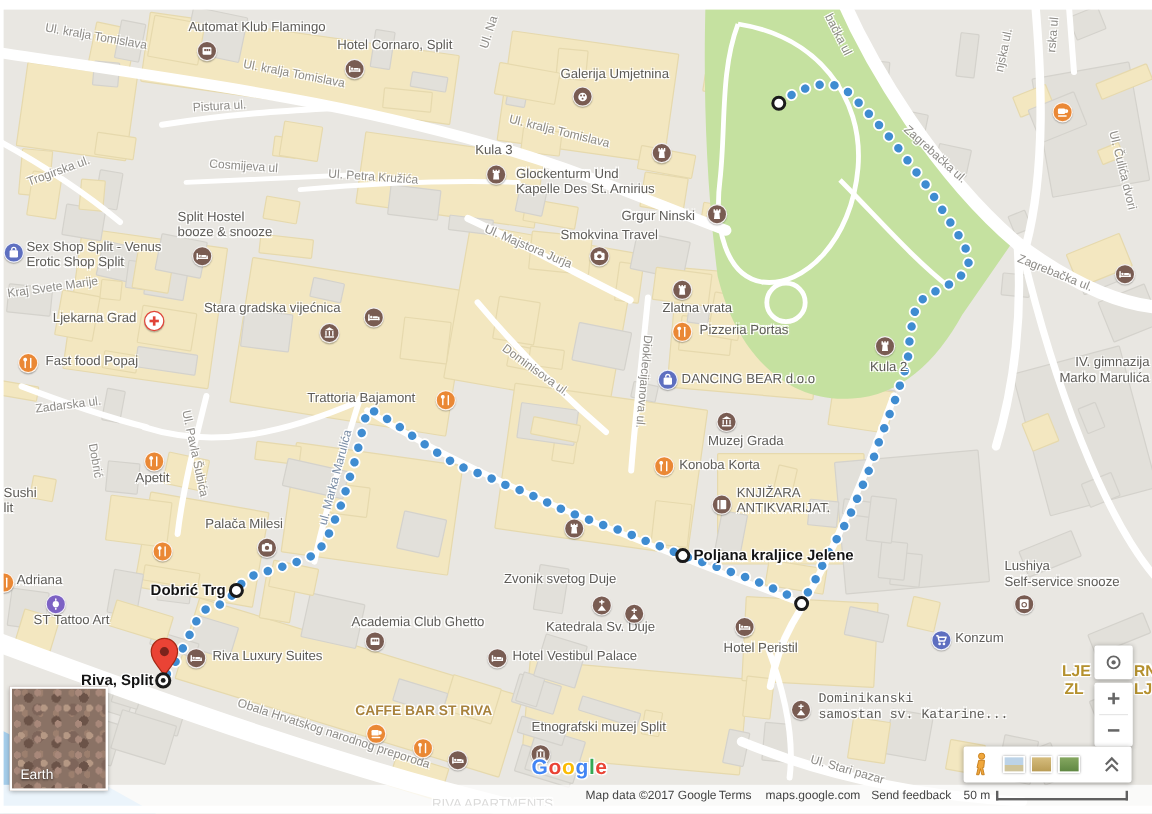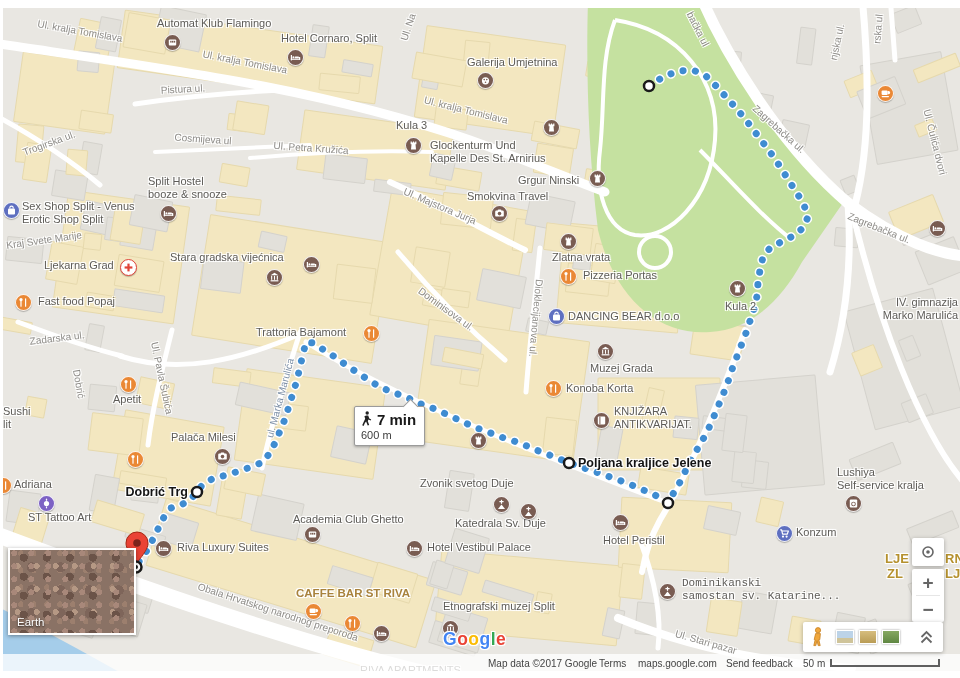--- a/index.html
+++ b/index.html
@@ -18,29 +18,29 @@
   .poi-icon{position:absolute;width:17px;height:17px;border-radius:50%;
           border:1.5px solid rgba(255,255,255,.9);box-sizing:border-box;
           box-shadow:0 1px 1px rgba(0,0,0,.25);display:flex;align-items:center;justify-content:center;}
   #bubble{position:absolute;left:354px;top:406px;background:#fff;border:1px solid #9b9b9b;
           border-radius:2px;box-shadow:0 1px 3px rgba(0,0,0,.3);padding:4px 8px 4px 6px;z-index:30;}
   #bubble .tail{position:absolute;top:-6px;right:8px;width:10px;height:10px;background:#fff;
           border-top:1px solid #9b9b9b;border-left:1px solid #9b9b9b;transform:rotate(45deg);}
   #bubble .row1{display:flex;align-items:center;gap:4px;}
   #bubble .dur{font-size:15px;font-weight:bold;color:#1a1a1a;}
   #bubble .dist{font-size:11px;color:#3c3c3c;margin-top:1px;}
-  #earth{position:absolute;left:8px;top:548px;width:78px;height:83px;border:2px solid #fff;
+  #earth{position:absolute;left:8px;top:572px;width:78px;height:83px;border:2px solid #fff;
           box-shadow:0 1px 4px rgba(0,0,0,.4);z-index:25;cursor:pointer;
           background-color:#8a7265;
           background-image:radial-gradient(circle at 25% 25%,#a8887a 0 3px,transparent 3px),
             radial-gradient(circle at 60% 40%,#6b5348 0 4px,transparent 4px),
             radial-gradient(circle at 40% 70%,#b59884 0 3px,transparent 3px),
             radial-gradient(circle at 75% 75%,#7e655a 0 5px,transparent 5px),
             radial-gradient(circle at 85% 20%,#9c7f6e 0 3px,transparent 3px);
-          background-size:17px 13px,23px 19px,19px 23px,29px 23px,13px 17px;padding-left:46px;}
+          background-size:17px 13px,23px 19px,19px 23px,29px 23px,13px 17px;}
   #earth span{position:absolute;left:7px;bottom:5px;color:#fff;font-size:11.5px;
           text-shadow:0 1px 2px rgba(0,0,0,.8);}
   .ctlbox{position:absolute;background:#fff;border-radius:2px;box-shadow:0 1px 4px rgba(0,0,0,.3);z-index:25;}
   #locBtn{left:912px;top:538px;width:32px;height:28px;display:flex;align-items:center;justify-content:center;cursor:pointer;}
   #zoomCtl{left:912px;top:569px;width:32px;height:53px;display:flex;flex-direction:column;cursor:pointer;}
   #zoomCtl .zbtn{flex:1;display:flex;align-items:center;justify-content:center;
           font-size:19px;color:#666;font-weight:bold;line-height:1;}
   #zoomCtl .div{height:1px;background:#e6e6e6;margin:0 4px;}
   #pegbar{left:803px;top:622px;width:140px;height:30px;display:flex;align-items:center;padding:0 8px;box-sizing:border-box;gap:5px;}
   .thumb{width:16px;height:12px;border:1px solid #fff;box-shadow:0 0 2px rgba(0,0,0,.4);cursor:pointer;}
@@ -655,21 +655,21 @@
       </div>
       <div class="poi-icon" style="pointer-events: auto; background: rgb(121, 92, 82); left: 658.5px; top: 582.5px;">
         <svg width="13" height="13" viewBox="0 0 13 13" fill="#fff">
           <rect x="5.9" y="1.8" width="1.2" height="4"></rect>
           <rect x="4.4" y="3" width="4.2" height="1.2"></rect>
           <path d="M3 11 L6.5 6.4 L10 11 z"></path>
         </svg>
       </div>
       <div class="poi-label" style="pointer-events: auto; top: 466px; left: 837px;">
         <div>Lushiya</div>
-        <div>Self-service kralja</div>
+        <div>Self-service snooze</div>
       </div>
       <div class="poi-icon" style="pointer-events: auto; background: rgb(121, 92, 82); left: 844.5px; top: 494.5px;">
         <svg width="13" height="13" viewBox="0 0 13 13" fill="#fff">
           <rect x="2.8" y="2.4" width="7.4" height="8.2" rx="1"></rect>
           <circle cx="6.5" cy="7" r="2.3" fill="#795c52"></circle>
           <circle cx="6.5" cy="7" r="1.4"></circle>
         </svg>
       </div>
       <div class="poi-label gold" style="pointer-events: auto; top: 587px; left: 296px;">
         <div>CAFFE BAR ST RIVA</div>
@@ -740,31 +740,20 @@
         <div>Poljana kraljice Jelene</div>
       </div>
       <div class="wp-label" style="top: 485px; right: 772px; text-align: right;">
         <div>Dobrić Trg</div>
       </div>
       <div class="wp-label" style="top: 560px; right: 832px; text-align: right;">
         <div>Riva, Split</div>
       </div>
     </div>
 
-  <div id="bubble">
-    <div class="tail"></div>
-    <div class="row1">
-      <svg width="12" height="17" viewBox="0 0 12 17">
-        <circle cx="6.2" cy="2" r="1.7" fill="#222"></circle>
-        <path d="M5.2 4.4 L7.2 4.6 L8.3 7.4 L10.2 8.4 L9.7 9.6 L7.4 8.5 L6.8 10.2 L8.2 13.9 L6.7 14.6 L5.1 10.6 L3.9 12.1 L2.6 14.9 L1.2 14.2 L3 10.3 L4.2 7.8 L3.4 5.3 Z" fill="#222"></path>
-      </svg>
-      <span class="dur">7 min</span>
-    </div>
-    <div class="dist">600 m</div>
-  </div>
 
   <div id="earth">
     <span>Earth</span>
   </div>
 
   <div id="locBtn" class="ctlbox">
     <svg width="16" height="16" viewBox="0 0 16 16">
       <circle cx="8" cy="8" r="5" fill="none" stroke="#666" stroke-width="1.6"></circle>
       <circle cx="8" cy="8" r="1.8" fill="#666"></circle>
     </svg>

